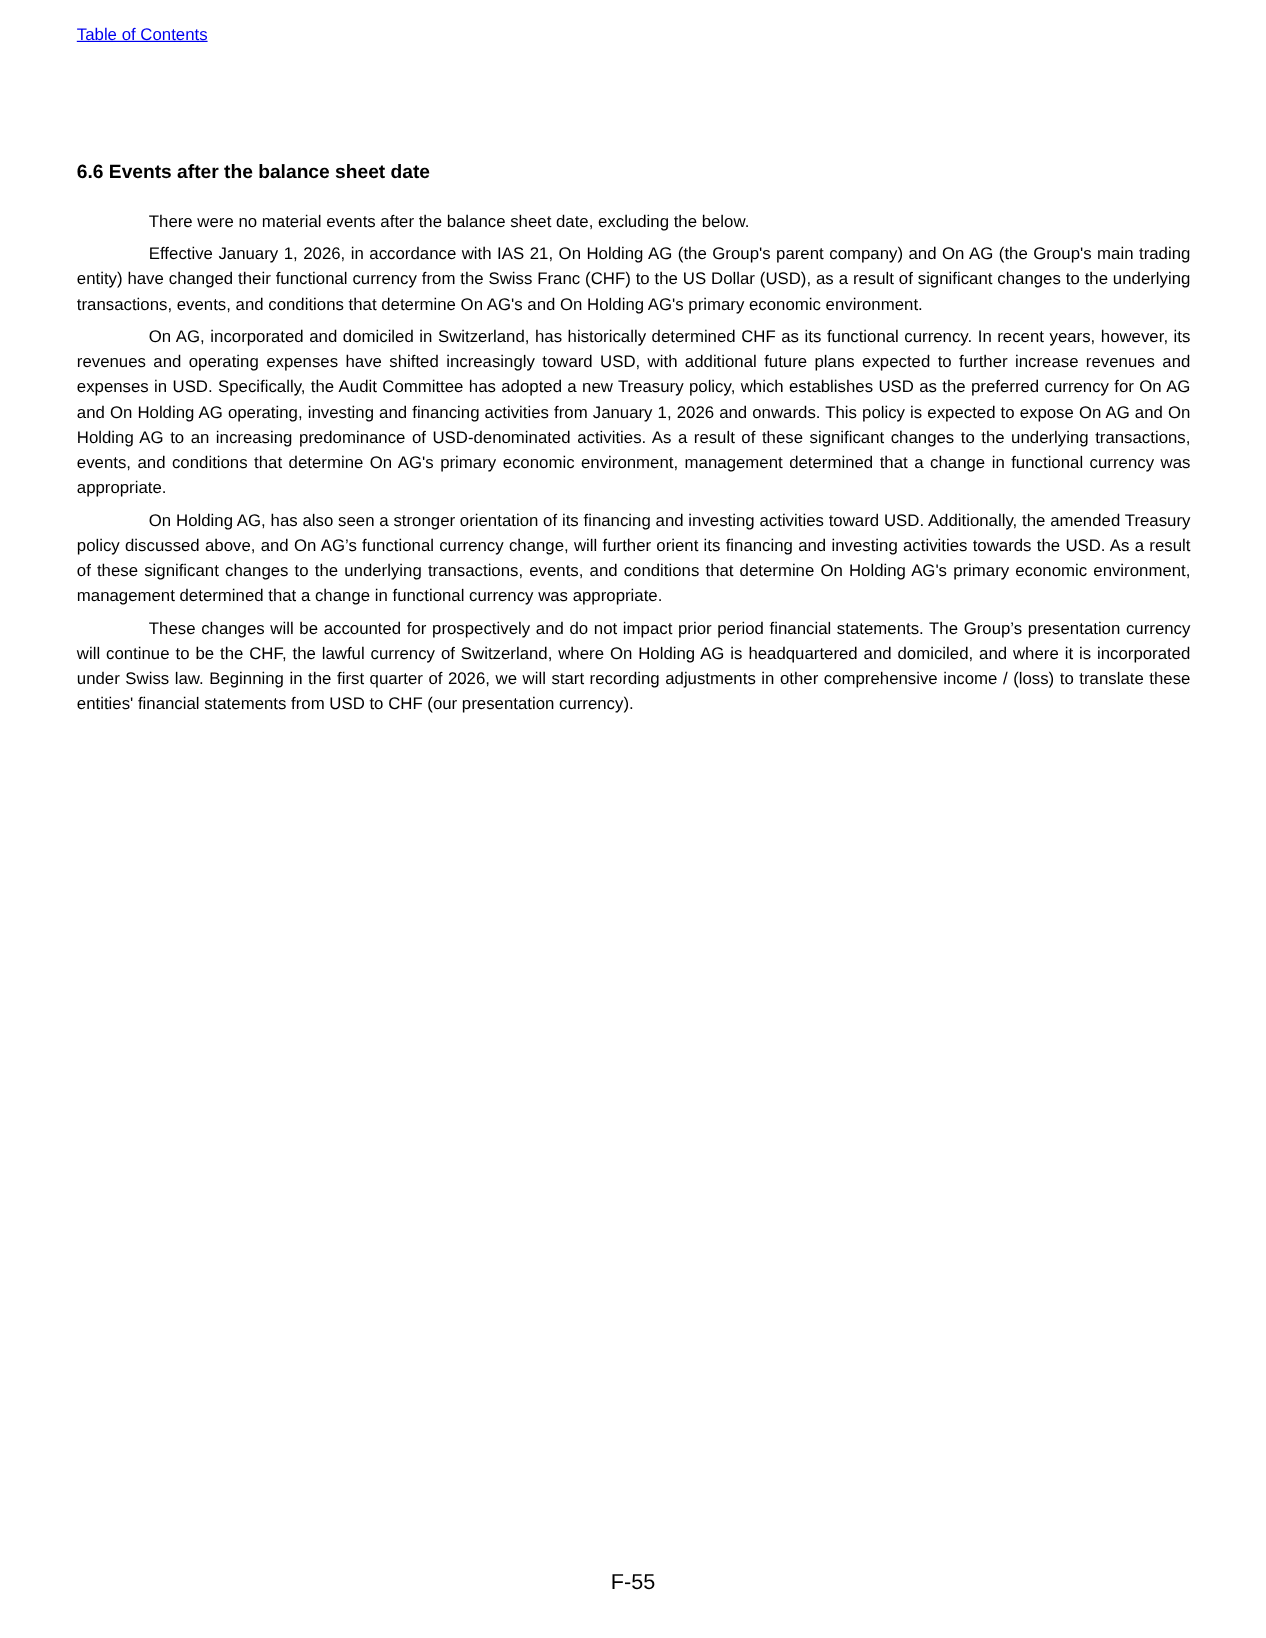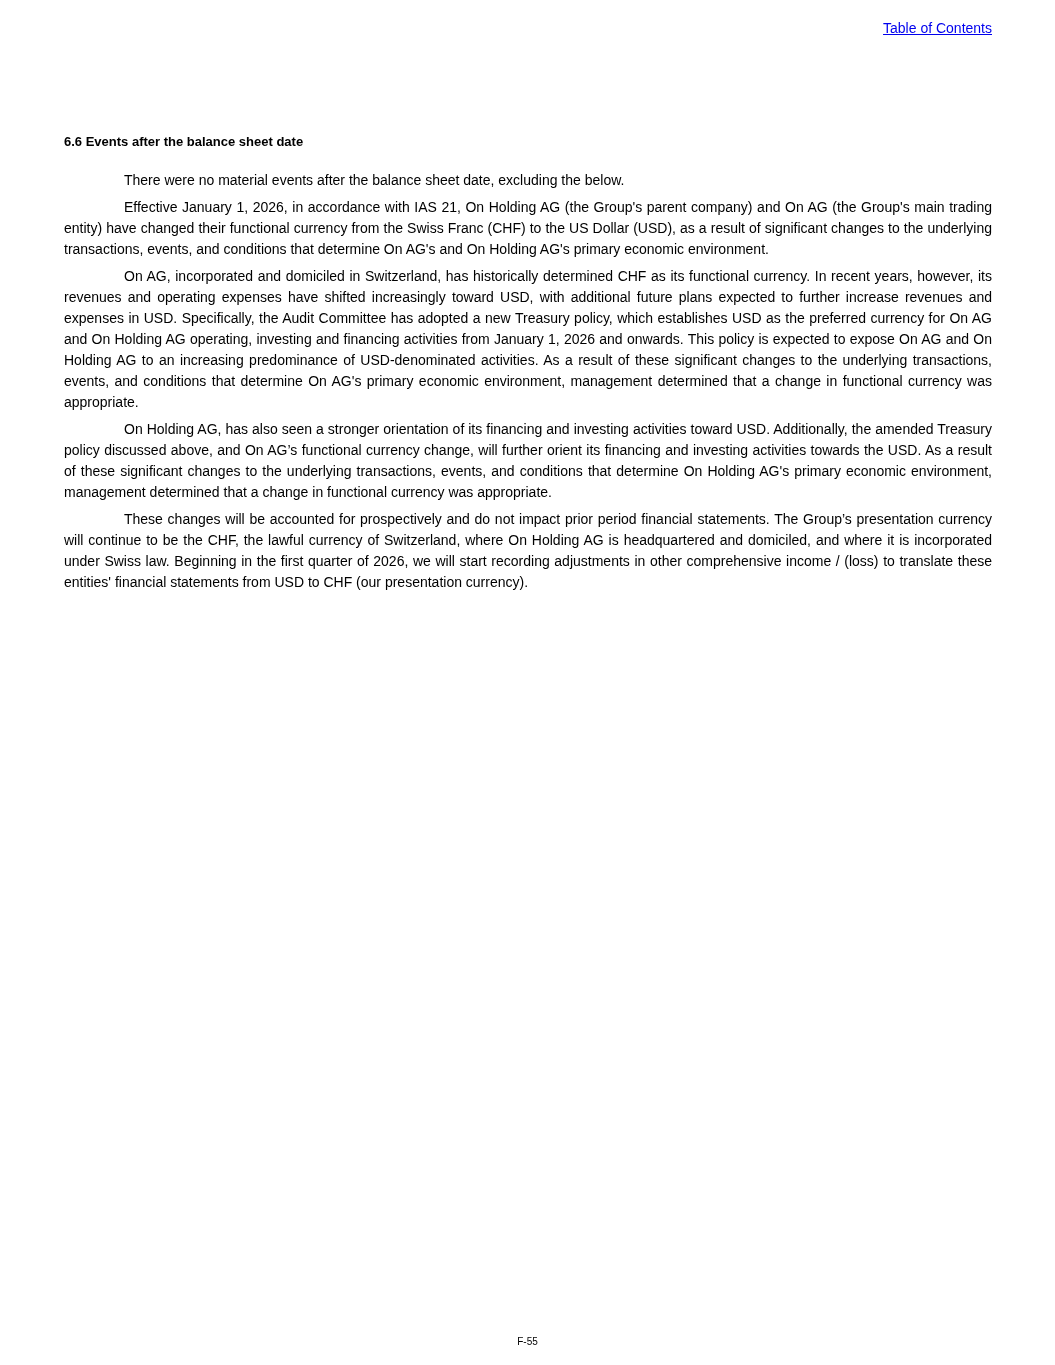--- a/index.html
+++ b/index.html
@@ -16,55 +16,54 @@
     color: #000000;
     box-sizing: border-box;
   }
   .content {
     position: absolute;
     left: 64px;
     top: 0;
     width: 928px;
   }
   .toc-row {
-    text-align: right;
     padding-top: 20px;
     font-size: 14px;
   }
   .toc-link {
     color: #0000ee;
     text-decoration: underline;
     cursor: pointer;
   }
   .section-heading {
     margin: 0;
     padding-top: 98px;
-    font-size: 13px;
+    font-size: 16px;
     font-weight: bold;
     line-height: 1.3;
   }
   .body-text p {
     margin: 0;
     padding: 0;
     font-size: 14px;
     line-height: 21px;
     text-align: justify;
     text-indent: 60px;
     margin-top: 6px;
   }
   .body-text p:first-child {
     margin-top: 19px;
   }
   .footer {
     position: absolute;
     left: 0;
     right: 0;
-    bottom: 18px;
+    bottom: 36px;
     text-align: center;
-    font-size: 10px;
+    font-size: 18px;
   }
 </style>
 </head>
 <body>
 
 <div class="page">
   <div class="content">
 
     <div class="toc-row">
       <a class="toc-link" href="#">Table of Contents</a>

